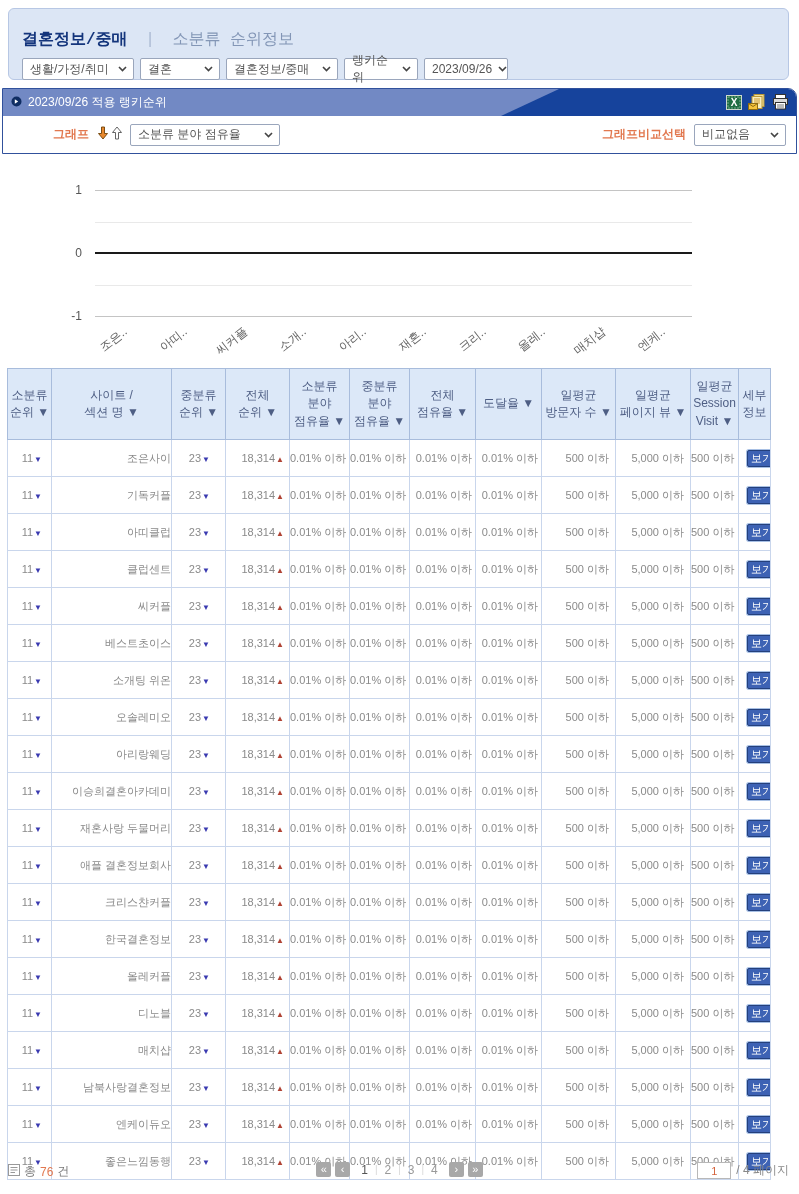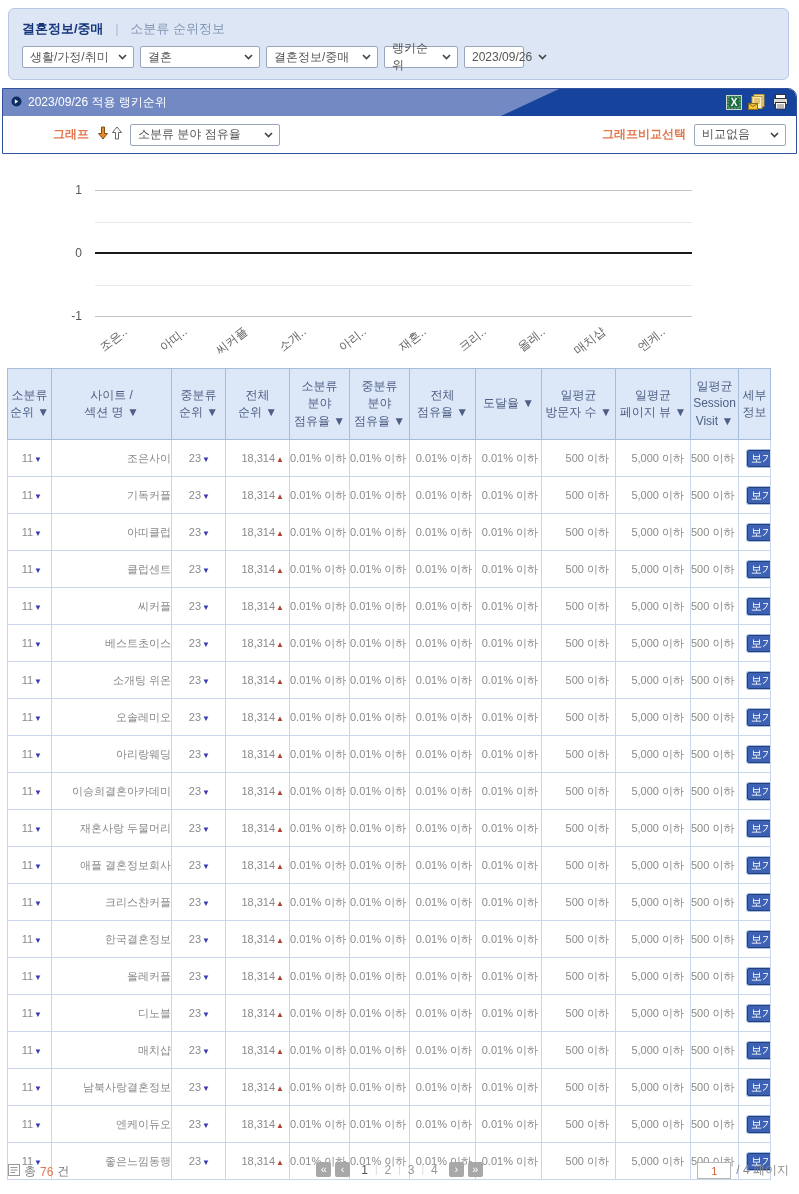--- a/index.html
+++ b/index.html
@@ -6,21 +6,21 @@
   body{
     width:799px;height:1194px;position:relative;background:#fff;
     font-family:"Liberation Sans","DejaVu Sans",sans-serif;font-size:12px;color:#666;
     overflow:hidden;
   }
   
   .top-panel{
     position:absolute;left:8px;top:8px;width:781px;height:72px;box-sizing:border-box;
     background:#dce6f5;border:1px solid #b7c7e4;border-radius:6px;
   }
-  .tabs{padding:11px 13px 8px 13px;font-size:13px;}
+  .tabs{padding:20px 13px 8px 13px;font-size:16px;font-family:Liberation Mono, monospace;}
   .tab-active{color:#14357c;font-weight:bold;}
   .tab-sep{color:#a9b8d2;margin:0 8px;}
   .tab-inactive{color:#8396b6;}
   .filters{display:flex;gap:6px;padding-left:13px;align-items:center;}
   .sel{
     display:inline-flex;align-items:center;justify-content:space-between;box-sizing:border-box;
     background:#fff;border:1px solid #9aa6bc;border-radius:2px;height:22px;
     padding:0 6px 0 7px;font-size:12px;color:#555;
   }
   .chev{margin-left:6px;display:inline-flex;}
@@ -104,21 +104,21 @@
   </div>
   <div class="filters">
     <div class="sel" style="width:112px">
       <span>생활/가정/취미</span>
       <span class="chev">
           <svg width="9" height="6">
             <path d="M1 1l3.5 3.6L8 1" fill="none" stroke="#444" stroke-width="1.6"></path>
           </svg>
         </span>
     </div>
-    <div class="sel" style="width:120px">
+    <div class="sel" style="width:80px">
       <span>결혼</span>
       <span class="chev">
           <svg width="9" height="6">
             <path d="M1 1l3.5 3.6L8 1" fill="none" stroke="#444" stroke-width="1.6"></path>
           </svg>
         </span>
     </div>
     <div class="sel" style="width:112px">
       <span>결혼정보/중매</span>
       <span class="chev">
@@ -128,21 +128,21 @@
         </span>
     </div>
     <div class="sel" style="width:74px">
       <span>랭키순위</span>
       <span class="chev">
           <svg width="9" height="6">
             <path d="M1 1l3.5 3.6L8 1" fill="none" stroke="#444" stroke-width="1.6"></path>
           </svg>
         </span>
     </div>
-    <div class="sel" style="width:60px">
+    <div class="sel" style="width:84px">
       <span>2023/09/26</span>
       <span class="chev">
           <svg width="9" height="6">
             <path d="M1 1l3.5 3.6L8 1" fill="none" stroke="#444" stroke-width="1.6"></path>
           </svg>
         </span>
     </div>
   </div>
 </div>
 

